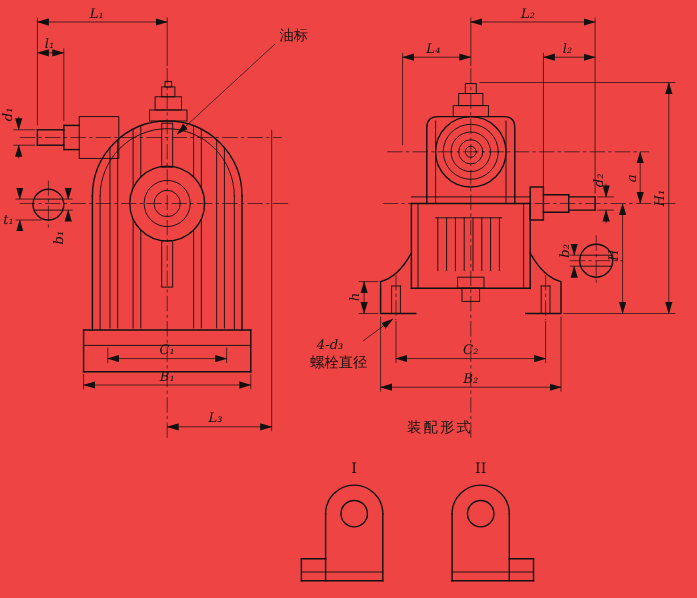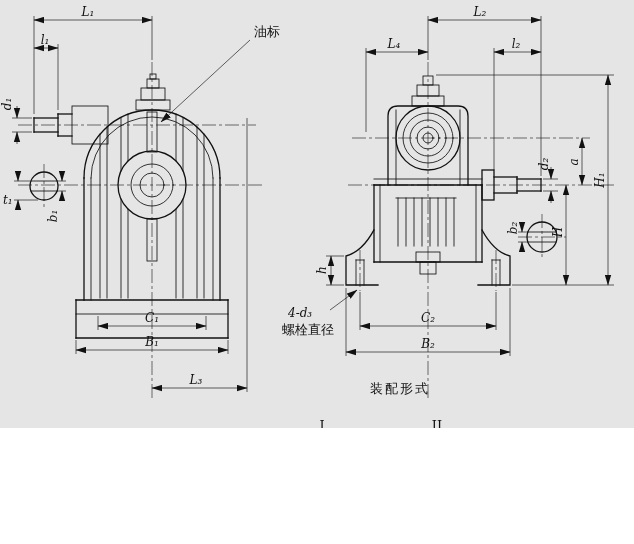--- a/index.html
+++ b/index.html
@@ -1,16 +1,16 @@
 <!DOCTYPE html>
 <html><head>
 <meta charset="utf-8">
 <style>
   html,body{margin:0;padding:0;background:#ffffff;}
-  .page{width:634px;height:428px;background:#e5e5e5;position:relative;overflow:hidden;}
+  .page{width:634px;height:544px;background:#ef4444;position:relative;overflow:hidden;}
   svg{display:block;}
   .obj{stroke:#111;fill:none;stroke-width:1.3;stroke-linecap:square;}
   .obj2{stroke:#111;fill:none;stroke-width:0.85;stroke-linecap:square;}
   .cl{stroke:#111;fill:none;stroke-width:0.6;stroke-dasharray:14 3 3 3;}
   .dim{stroke:#111;fill:none;stroke-width:0.65;}
   .dimlab{font:italic 12px "DejaVu Serif", serif;fill:#111;}
   .cjk{font:13px "DejaVu Sans", sans-serif;fill:#111;}
   .roman{font:13px "DejaVu Serif", serif;fill:#111;}
 </style>
 </head>

